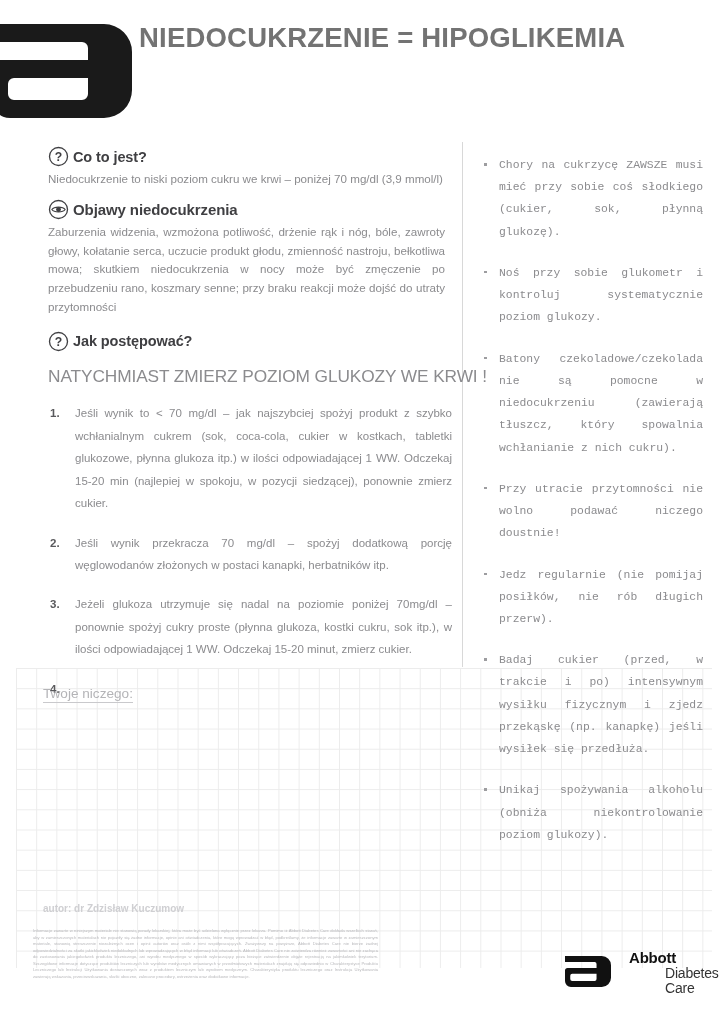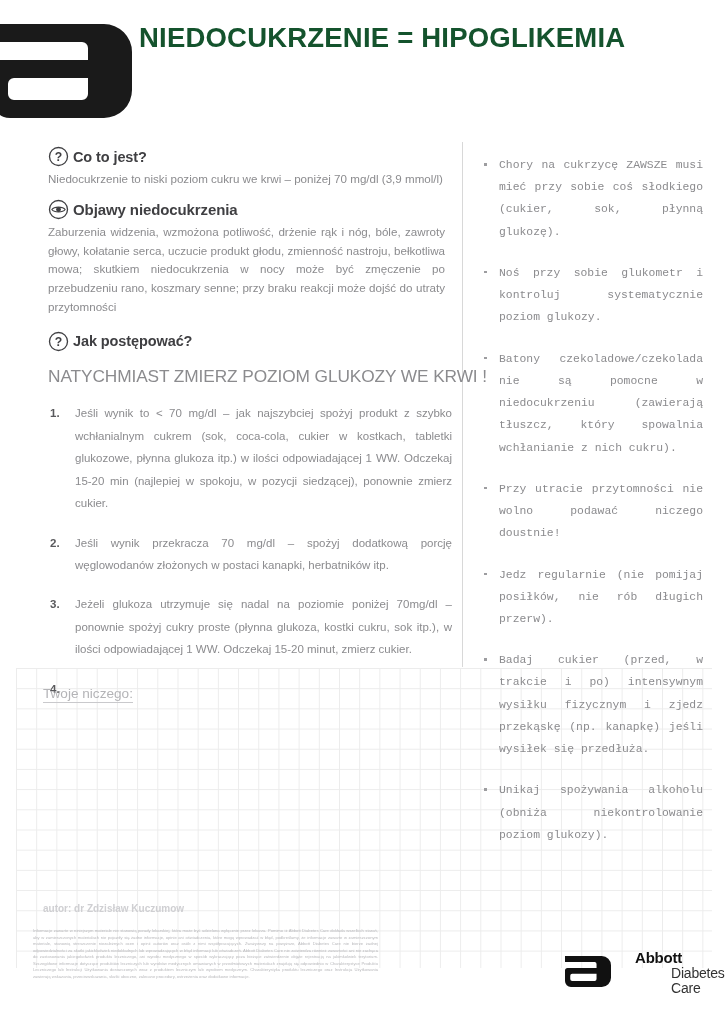--- a/index.html
+++ b/index.html
@@ -25,21 +25,21 @@
 
   
   .header{position:absolute;left:0;top:0;width:725px;height:132px;z-index:3;}
   .abbott-mark{
     position:absolute;left:-8px;top:24px;width:140px;height:94px;
   }
   .abbott-mark svg{display:block;}
   .doc-title{
     position:absolute;left:139px;top:22px;
     font-size:27.5px;font-weight:bold;letter-spacing:.2px;
-    color:#14532d;white-space:nowrap;
+    color:#737373;white-space:nowrap;
   }
 
   
   .divider{
     position:absolute;left:462px;top:142px;width:1px;height:525px;
     background:#d8d8d8;z-index:2;
   }
   .col-left{position:absolute;left:48px;top:146px;width:404px;z-index:3;}
   .col-right{position:absolute;left:481px;top:146px;width:222px;z-index:3;}
 
@@ -96,21 +96,21 @@
     position:absolute;left:43px;top:903px;z-index:4;
     font-size:10px;color:#cfcfd2;font-weight:bold;
   }
 
   
   .disclaimer{
     position:absolute;left:33px;top:928px;width:345px;z-index:4;
     font-size:4.15px;line-height:1.58;color:#b9b9bc;text-align:justify;
   }
   .footer-logo{position:absolute;left:565px;top:950px;z-index:4;
-    display:flex;align-items:center;gap:24px;}
+    display:flex;align-items:center;gap:18px;}
   .footer-logo .fl-mark{flex:0 0 auto;}
   .fl-text{line-height:1.08;}
   .fl-top{font-size:15px;font-weight:bold;color:#111;letter-spacing:-.2px;}
   .fl-bot{font-size:14px;color:#333;letter-spacing:-.2px;margin-left:36px;}
 </style>
 </head>
 <body>
 
 <div class="page">
 

